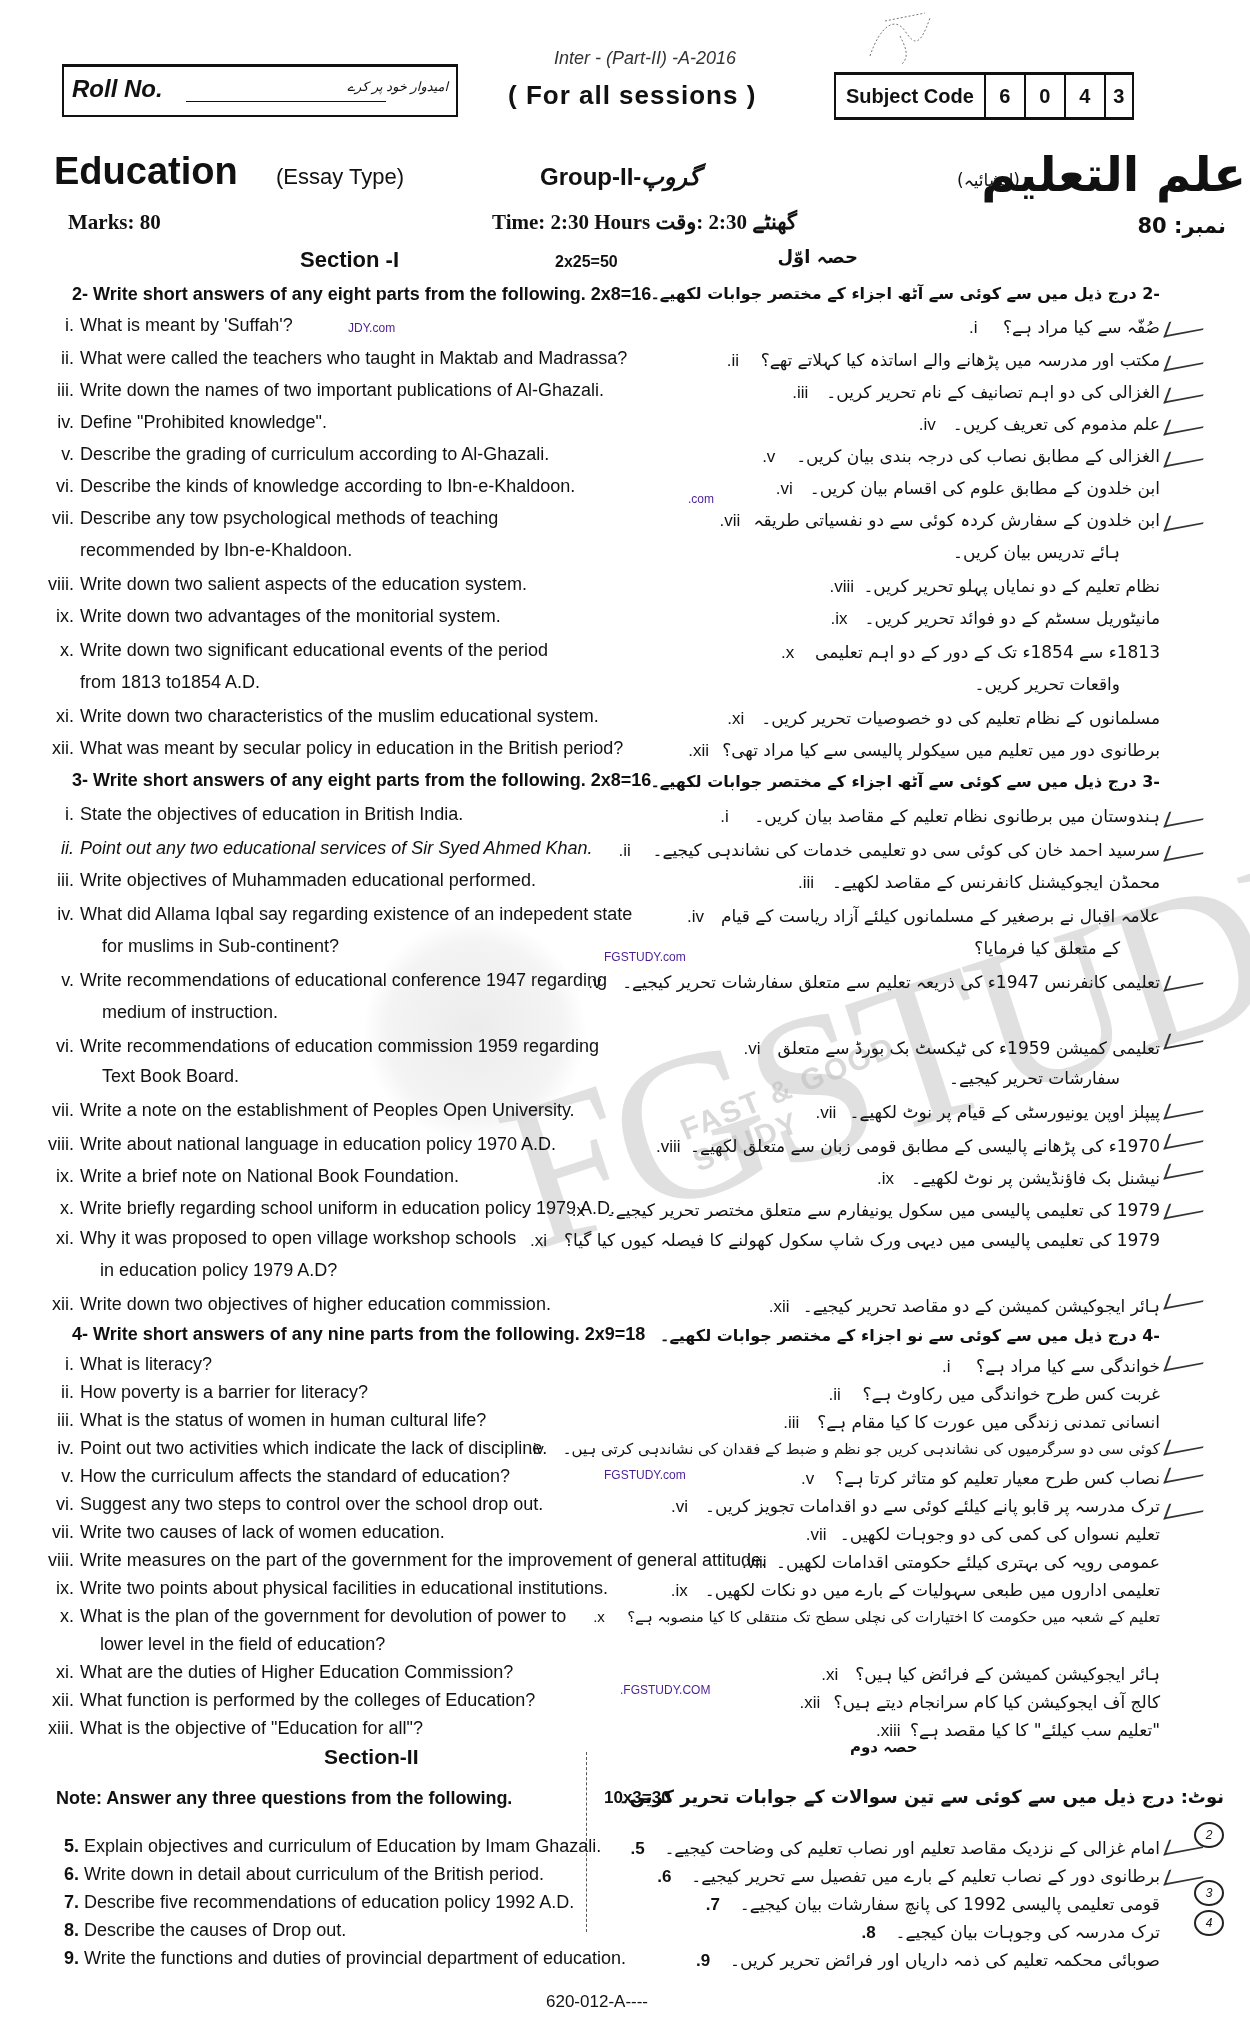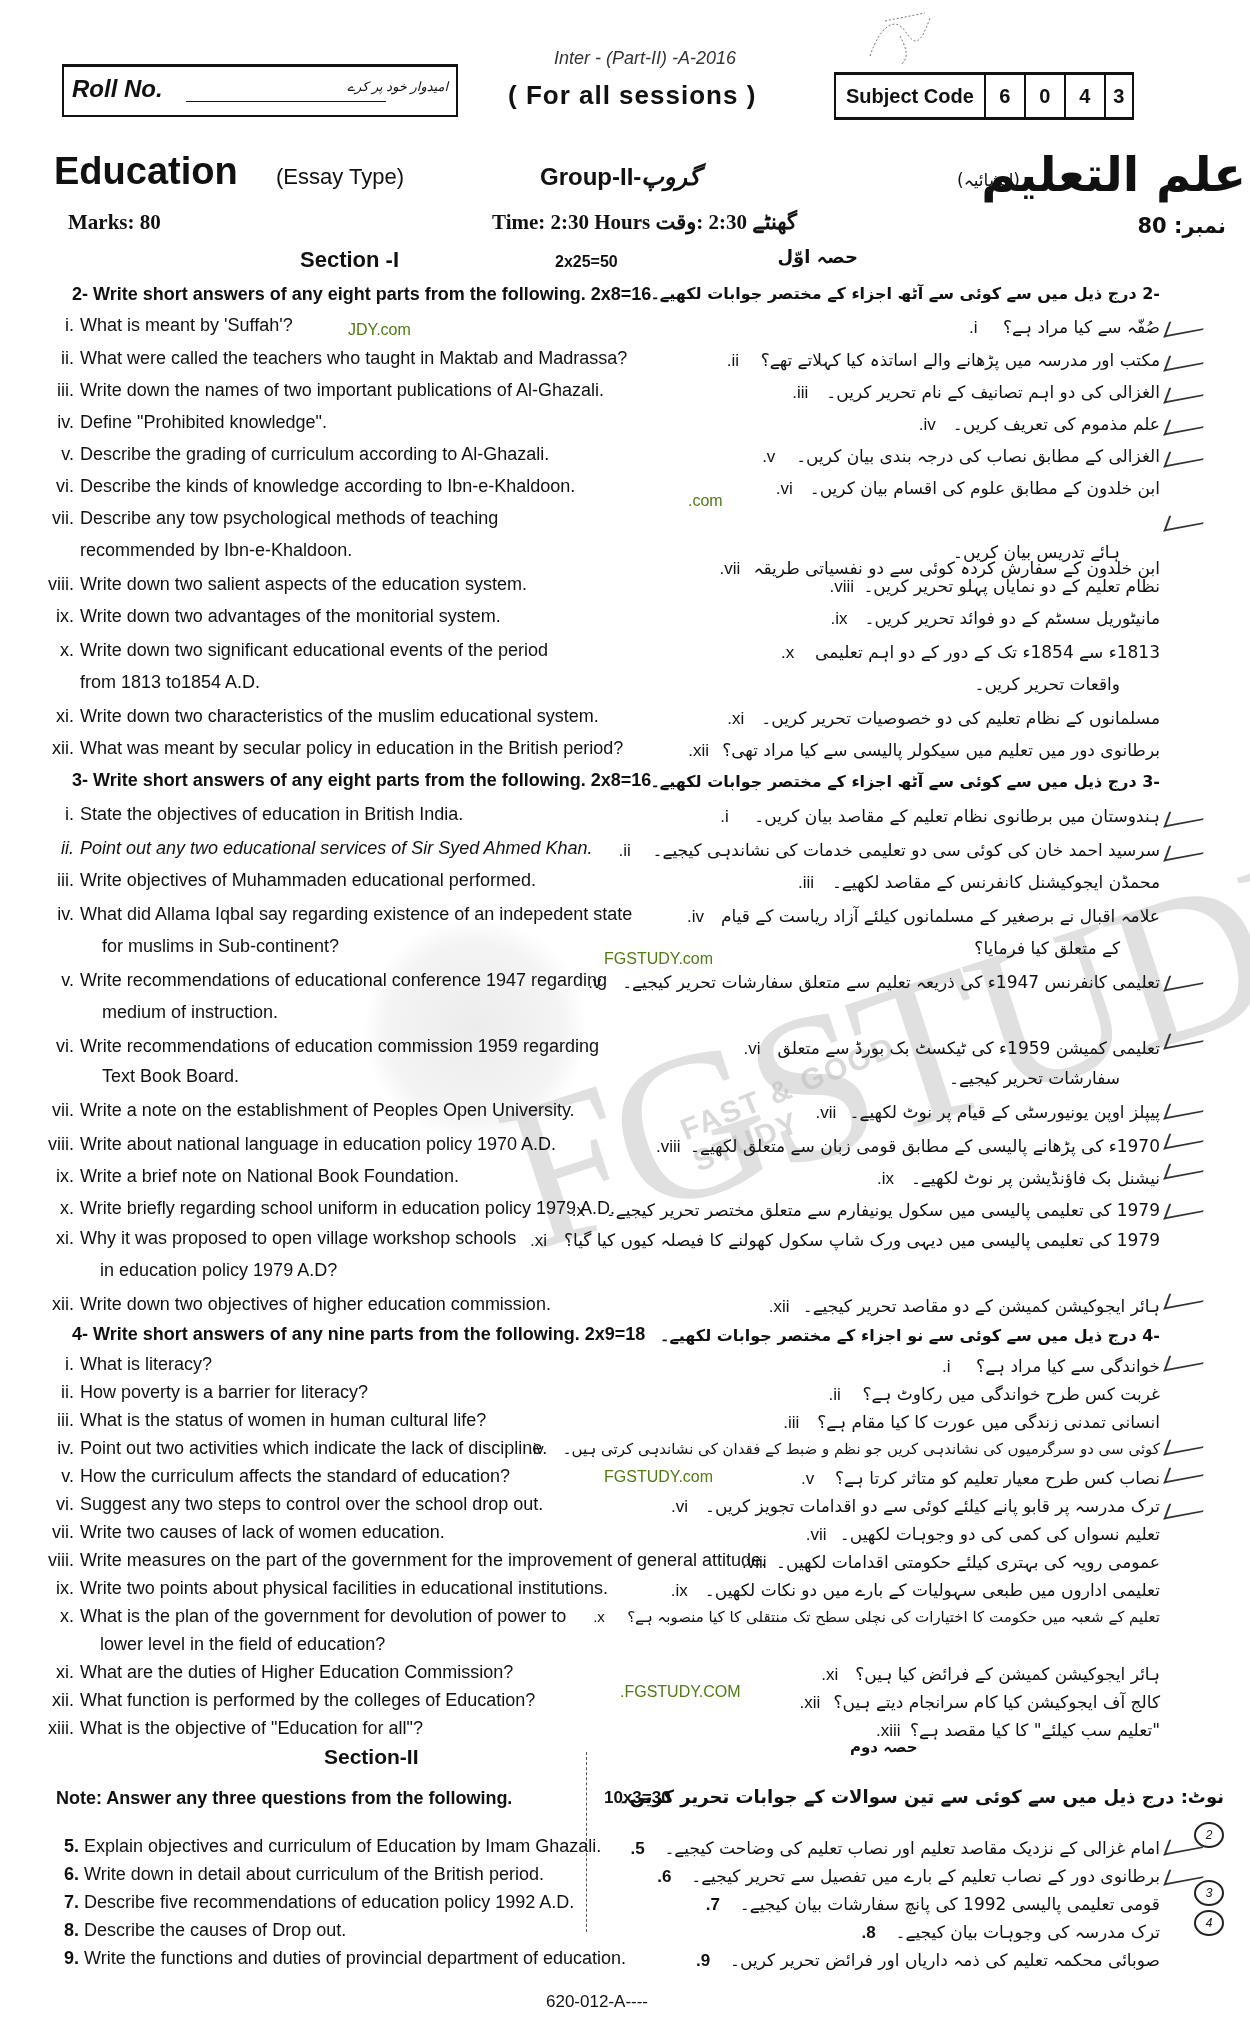--- a/index.html
+++ b/index.html
@@ -28,21 +28,21 @@
   .rnum { display:inline-block; width:34px; text-align:left; font-family:"Liberation Sans", sans-serif; margin-left:6px; }
   .tick { position:absolute; width:34px; height:14px; border-bottom:2px solid #333; border-left:2px solid #333;
           transform:skewX(-30deg) rotate(-12deg); }
   .watermark { position:absolute; left:350px; top:880px; width:560px; height:300px; pointer-events:none; }
   .wm-fg { position:absolute; left:140px; top:40px; font-family:"Liberation Serif", serif; font-size:210px;
            color:#c8c8c8; transform:rotate(-18deg); letter-spacing:-6px; opacity:.55; }
   .wm-sub { position:absolute; left:330px; top:190px; font-size:30px; font-weight:bold; color:#c0c0c0;
             transform:rotate(-22deg); letter-spacing:2px; opacity:.6; }
   .wm-disc { position:absolute; left:10px; top:40px; width:230px; height:220px; border-radius:50%;
              background:radial-gradient(circle,#e4e4e4 0,#efefef 55%,rgba(255,255,255,0) 70%); opacity:.7; }
-  .wm-site { position:absolute; font-size:16px; color:#4d7c0f; }
+  .wm-site { position:absolute; font-size:12px; color:#4c1d95; }
   .circle-mark { position:absolute; width:26px; height:22px; border:2px solid #222; border-radius:50%;
                  font-size:12px; display:flex; align-items:center; justify-content:center; font-style:italic; }
   .dash-divider { position:absolute; left:586px; top:1752px; height:180px; border-left:1px dashed #555; }
 </style>
 </head>
 <body>
 
 <div class="abs" style="left:554px;top:48px;font-size:18px;font-style:italic;color:#333;">Inter - (Part-II) -A-2016</div>
 
 <div class="abs" style="left:860px;top:6px;width:90px;height:60px;">
@@ -113,21 +113,21 @@
 <div class="abs q" style="left:30px;top:706px;"><span class="num">xi.</span><span>Write down two characteristics of the muslim educational system.</span></div>
 <div class="abs q" style="left:30px;top:738px;"><span class="num">xii.</span><span>What was meant by secular policy in education in the British period?</span></div>
 
 <div class="abs rtl qhead" style="right:90px;top:284px;font-size:16px;">-2 درج ذیل میں سے کوئی سے آٹھ اجزاء کے مختصر جوابات لکھیے۔</div>
 <div class="abs rtl rq" style="right:90px;top:317px;"><span>صُفّہ سے کیا مراد ہے؟</span><span class="rnum">i.</span></div>
 <div class="abs rtl rq" style="right:90px;top:350px;"><span>مکتب اور مدرسہ میں پڑھانے والے اساتذہ کیا کہلاتے تھے؟</span><span class="rnum">ii.</span></div>
 <div class="abs rtl rq" style="right:90px;top:382px;"><span>الغزالی کی دو اہم تصانیف کے نام تحریر کریں۔</span><span class="rnum">iii.</span></div>
 <div class="abs rtl rq" style="right:90px;top:414px;"><span>علم مذموم کی تعریف کریں۔</span><span class="rnum">iv.</span></div>
 <div class="abs rtl rq" style="right:90px;top:446px;"><span>الغزالی کے مطابق نصاب کی درجہ بندی بیان کریں۔</span><span class="rnum">v.</span></div>
 <div class="abs rtl rq" style="right:90px;top:478px;"><span>ابن خلدون کے مطابق علوم کی اقسام بیان کریں۔</span><span class="rnum">vi.</span></div>
-<div class="abs rtl rq" style="right:90px;top:510px;margin-top:48px;"><span>ابن خلدون کے سفارش کردہ کوئی سے دو نفسیاتی طریقہ</span><span class="rnum">vii.</span></div>
+<div class="abs rtl rq" style="right:90px;top:510px;"><span>ابن خلدون کے سفارش کردہ کوئی سے دو نفسیاتی طریقہ</span><span class="rnum">vii.</span></div>
 <div class="abs rtl rq" style="right:130px;top:542px;">ہائے تدریس بیان کریں۔</div>
 <div class="abs rtl rq" style="right:90px;top:576px;"><span>نظام تعلیم کے دو نمایاں پہلو تحریر کریں۔</span><span class="rnum">viii.</span></div>
 <div class="abs rtl rq" style="right:90px;top:608px;"><span>مانیٹوریل سسٹم کے دو فوائد تحریر کریں۔</span><span class="rnum">ix.</span></div>
 <div class="abs rtl rq" style="right:90px;top:642px;"><span>1813ء سے 1854ء تک کے دور کے دو اہم تعلیمی</span><span class="rnum">x.</span></div>
 <div class="abs rtl rq" style="right:130px;top:674px;">واقعات تحریر کریں۔</div>
 <div class="abs rtl rq" style="right:90px;top:708px;"><span>مسلمانوں کے نظام تعلیم کی دو خصوصیات تحریر کریں۔</span><span class="rnum">xi.</span></div>
 <div class="abs rtl rq" style="right:90px;top:740px;"><span>برطانوی دور میں تعلیم میں سیکولر پالیسی سے کیا مراد تھی؟</span><span class="rnum">xii.</span></div>
 
 <div class="abs qhead" style="left:72px;top:770px;">3- Write short answers of any eight parts from the following. 2x8=16</div>
 <div class="abs q" style="left:30px;top:804px;"><span class="num">i.</span><span>State the objectives of education in British India.</span></div>

